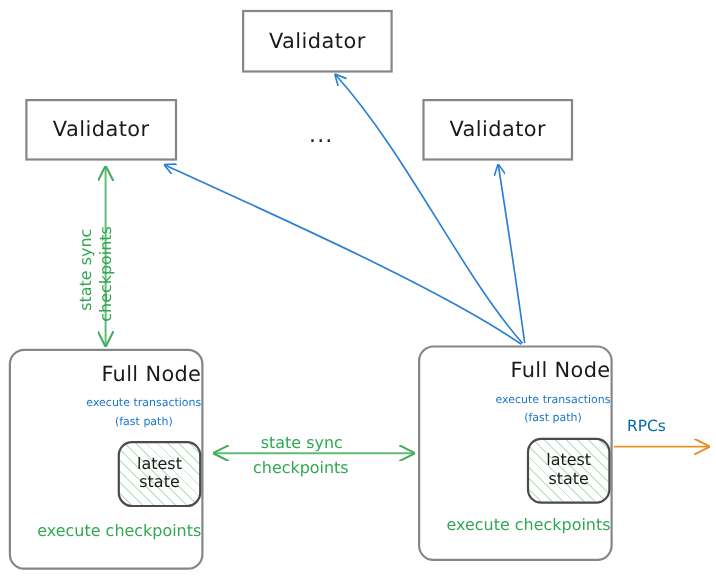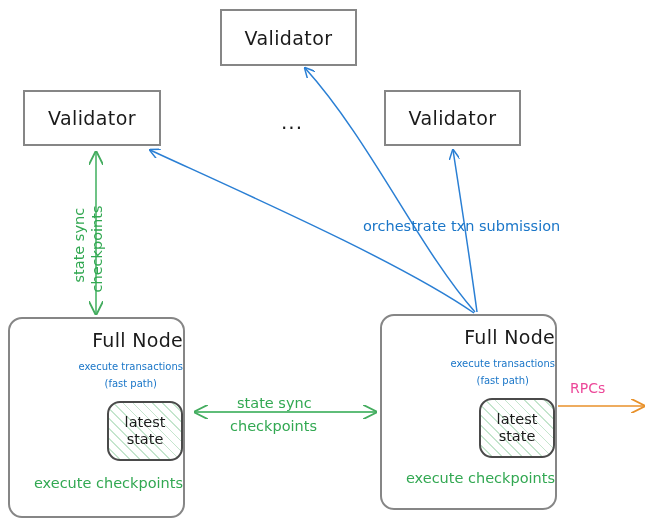--- a/index.html
+++ b/index.html
@@ -106,21 +106,21 @@
     letter-spacing: 1px;
     line-height: 1;
   }
   .lbl {
     position: absolute;
     white-space: nowrap;
     line-height: 1;
   }
   .lbl-blue { color: #1a76c8; font-size: 14.5px; }
   .lbl-green { color: #32a852; font-size: 14.5px; }
-  .lbl-orange { color: #ec4899; font-size: 14px; }
+  .lbl-orange { color: #0369a1; font-size: 14px; }
   .lbl-rot {
     transform: rotate(-90deg);
     transform-origin: left bottom;
   }
 </style>
 </head>
 <body>
 
 <div id="canvas">
 
@@ -172,21 +172,20 @@
 
   <div class="node-box validator-box" style="left:384px; top:90px; width:137px; height:56px;">
     <span class="node-title">Validator</span>
   </div>
 
   <div class="ellipsis" style="left:281px; top:112px;">...</div>
 
   <div class="lbl lbl-green lbl-rot" style="left:86px; top:268px;">state sync</div>
   <div class="lbl lbl-green lbl-rot" style="left:104px; top:278px;">checkpoints</div>
 
-  <div class="lbl lbl-blue" style="left:363px; top:219px;">orchestrate txn submission</div>
 
   <div class="lbl lbl-green" style="left:237px; top:396px;">state sync</div>
   <div class="lbl lbl-green" style="left:230px; top:419px;">checkpoints</div>
 
   <div class="lbl lbl-orange" style="left:570px; top:381px;">RPCs</div>
 
   <div class="node-box fullnode-box" style="left:8px; top:317px; width:177px; height:201px;">
     <div class="node-title fn-title">Full Node</div>
     <div class="fn-blue">
       <div>execute transactions</div>

